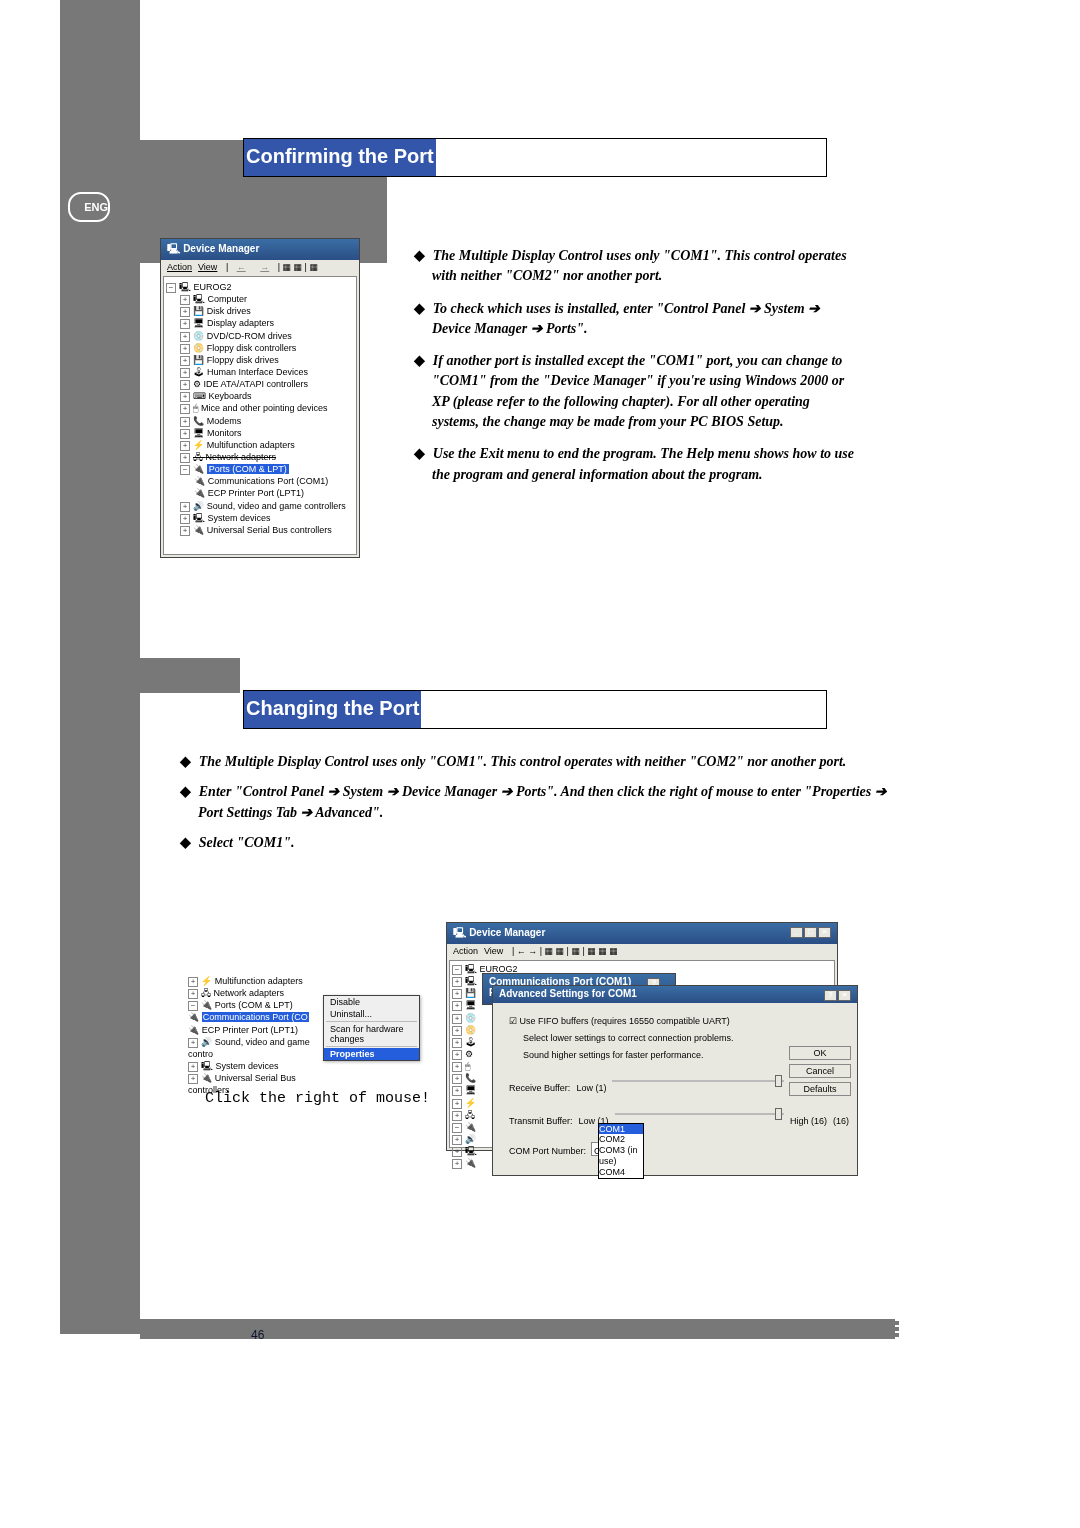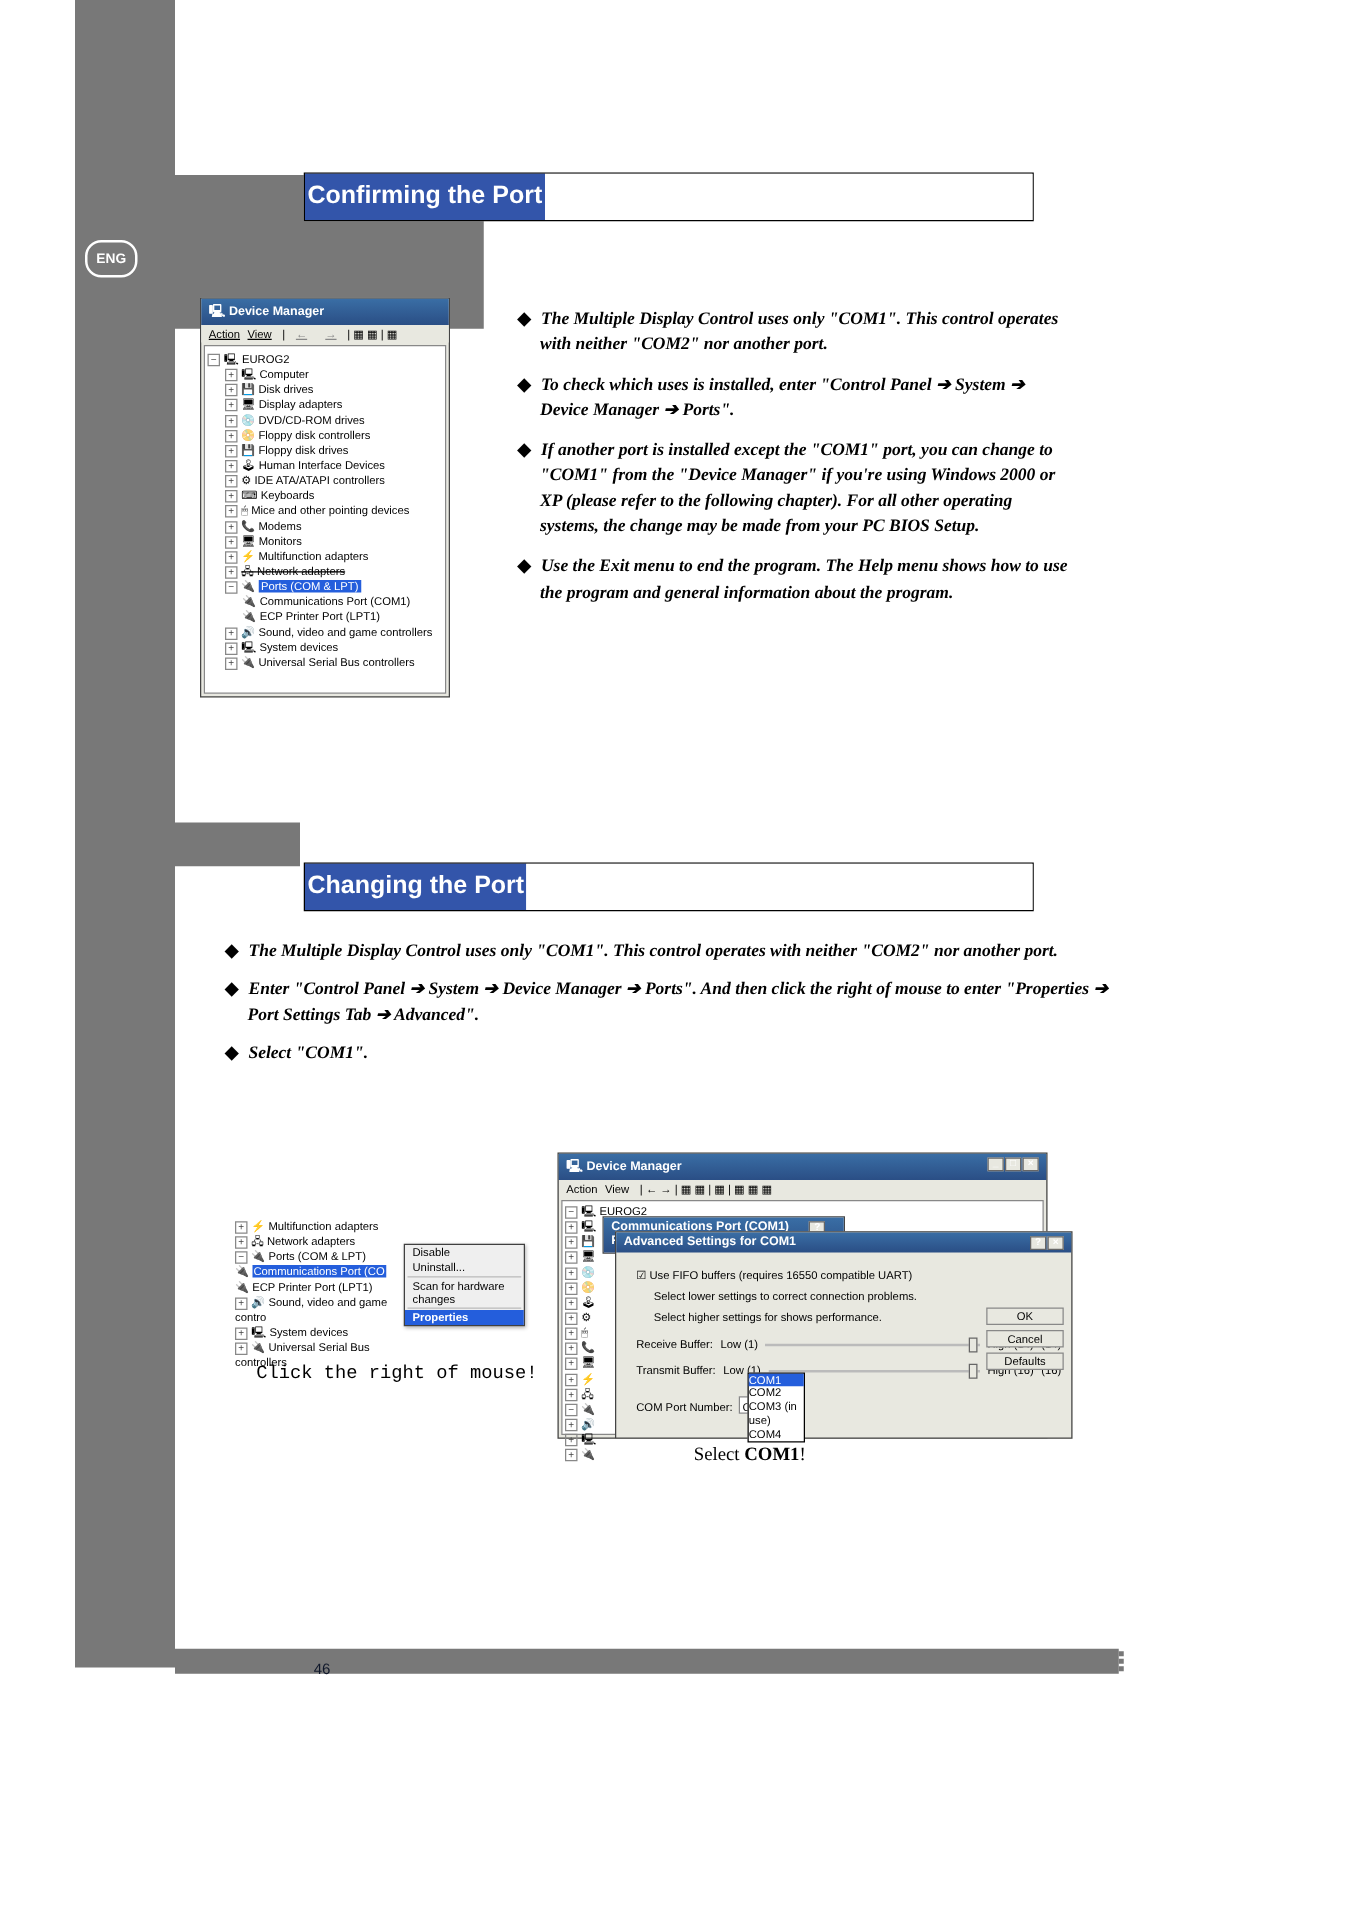--- a/index.html
+++ b/index.html
@@ -1,19 +1,19 @@
 <!DOCTYPE html>
 <html><head>
 <meta charset="utf-8">
 <style>
 body{margin:0;background:#fff;font-family:Arial,Helvetica,sans-serif;font-size:13px;color:#000}
 .page{width:1080px;height:1528px;position:relative;background:#fff}
 .gray-bar{position:absolute;left:60px;top:0;width:80px;height:1334px;background:#787878}
 .gray-bar2{position:absolute;left:140px;top:140px;width:247px;height:123px;background:#787878}
-.lang-badge{position:absolute;left:68px;top:192px;width:38px;height:26px;border:2px solid #fff;border-radius:13px;color:#fff;text-align:center;font-size:11px;font-weight:bold;line-height:26px}
+.lang-badge{position:absolute;left:68px;top:192px;width:38px;height:26px;border:2px solid #fff;border-radius:13px;color:#fff;text-align:right;font-size:11px;font-weight:bold;line-height:26px}
 .title-box{position:absolute;background:#fff;border:1px solid #000;padding:0}
 .tb1{left:243px;top:138px;width:582px;height:37px}
 .title-inner{display:flex;height:100%}
 .title-blue{background:#35a;color:#fff;font-weight:bold;font-size:20px;padding:6px 2px;flex:0 0 auto}
 .title-rest{flex:1;background:#fff}
 .left-col{position:absolute;left:160px;top:238px}
 .devmgr{width:198px;background:#e8e8e0;border:1px solid #444;font-family:Tahoma,Arial,sans-serif;font-size:9px}
 .devmgr .tbar{background:linear-gradient(#3a6ea5,#2a4e85);color:#fff;font-weight:bold;padding:2px 6px;font-size:10px}
 .devmgr .menu{display:flex;gap:6px;padding:2px 6px;background:#e8e8e0}
 .devmgr .menu span{text-decoration:underline}
@@ -48,21 +48,21 @@
 
 .dlg2{position:absolute;left:446px;top:922px;width:392px;font-family:Tahoma,Arial;font-size:9px}
 .dlg2 .win{border:1px solid #444;background:#e8e8e0}
 .dlg2 .tbar{background:linear-gradient(#3a6ea5,#2a4e85);color:#fff;font-weight:bold;padding:2px 6px;font-size:10px;display:flex;justify-content:space-between}
 .dlg2 .menu{display:flex;gap:6px;padding:2px 6px}
 .dlg2 .body{background:#fff;border:1px solid #888;margin:2px;position:relative;height:186px}
 .dlg2 .mini-tree{position:absolute;left:2px;top:2px;line-height:1.35}
 .dlg2 .props-win{position:absolute;left:32px;top:12px;width:192px;border:1px solid #444;background:#e8e8e0}
 .dlg2 .adv-win{position:absolute;left:42px;top:24px;width:364px;border:1px solid #444;background:#e8e8e0;padding-bottom:10px;z-index:2}
 .dlg2 .adv-body{padding:10px 8px 4px 16px;font-size:9px;line-height:1.9}
-.dlg2 .slider-row{display:flex;align-items:center;gap:6px;margin-top:4px}
+.dlg2 .slider-row{display:flex;gap:6px;margin-top:16px}
 .dlg2 .slider{flex:1;height:2px;background:#bbb;position:relative}
 .dlg2 .thumb{position:absolute;right:2px;top:-5px;width:5px;height:10px;background:#e8e8e0;border:1px solid #666}
 .dlg2 .btn{border:1px solid #888;background:#e8e8e0;padding:1px 10px;font-size:9px;text-align:center;margin-bottom:4px;width:40px}
 .dlg2 .btncol{position:absolute;right:6px;top:60px}
 .dlg2 .combo{border:1px solid #888;background:#fff;display:inline-block;width:44px;height:12px;position:relative;text-align:left;padding-left:2px}
 .dlg2 .combo:after{content:"▾";position:absolute;right:0;top:0;width:10px;background:#e8e8e0;border-left:1px solid #888;text-align:center}
 .dlg2 .dropdown{position:absolute;left:105px;bottom:-14px;border:1px solid #000;background:#fff;width:44px;font-size:9px;line-height:1.2}
 .dlg2 .dropdown .sel{background:#245edc;color:#fff}
 .dlg2-cap{position:absolute;left:555px;top:1156px;font-family:"Times New Roman",serif;font-size:15px}
 
@@ -205,21 +205,21 @@
         </div>
 
         <div class="adv-win">
           <div class="tbar">
               <span>Advanced Settings for COM1</span>
               <span><span class="xbtn">?</span><span class="xbtn">×</span></span>
             </div>
           <div class="adv-body" style="position:relative">
             <div>☑ <span>Use FIFO buffers (requires 16550 compatible UART)</span></div>
             <div style="padding-left:14px">Select lower settings to correct connection problems.</div>
-            <div style="padding-left:14px">Select higher settings for shows performance.</div>
+            <div style="padding-left:14px">Sound higher settings for faster performance.</div>
             <div class="slider-row">
               <span>Receive Buffer:</span>
               <span>Low (1)</span>
               <div class="slider">
                   <div class="thumb"></div>
                 </div>
               <span>High (14)</span>
               <span>(14)</span>
             </div>
             <div class="slider-row">

